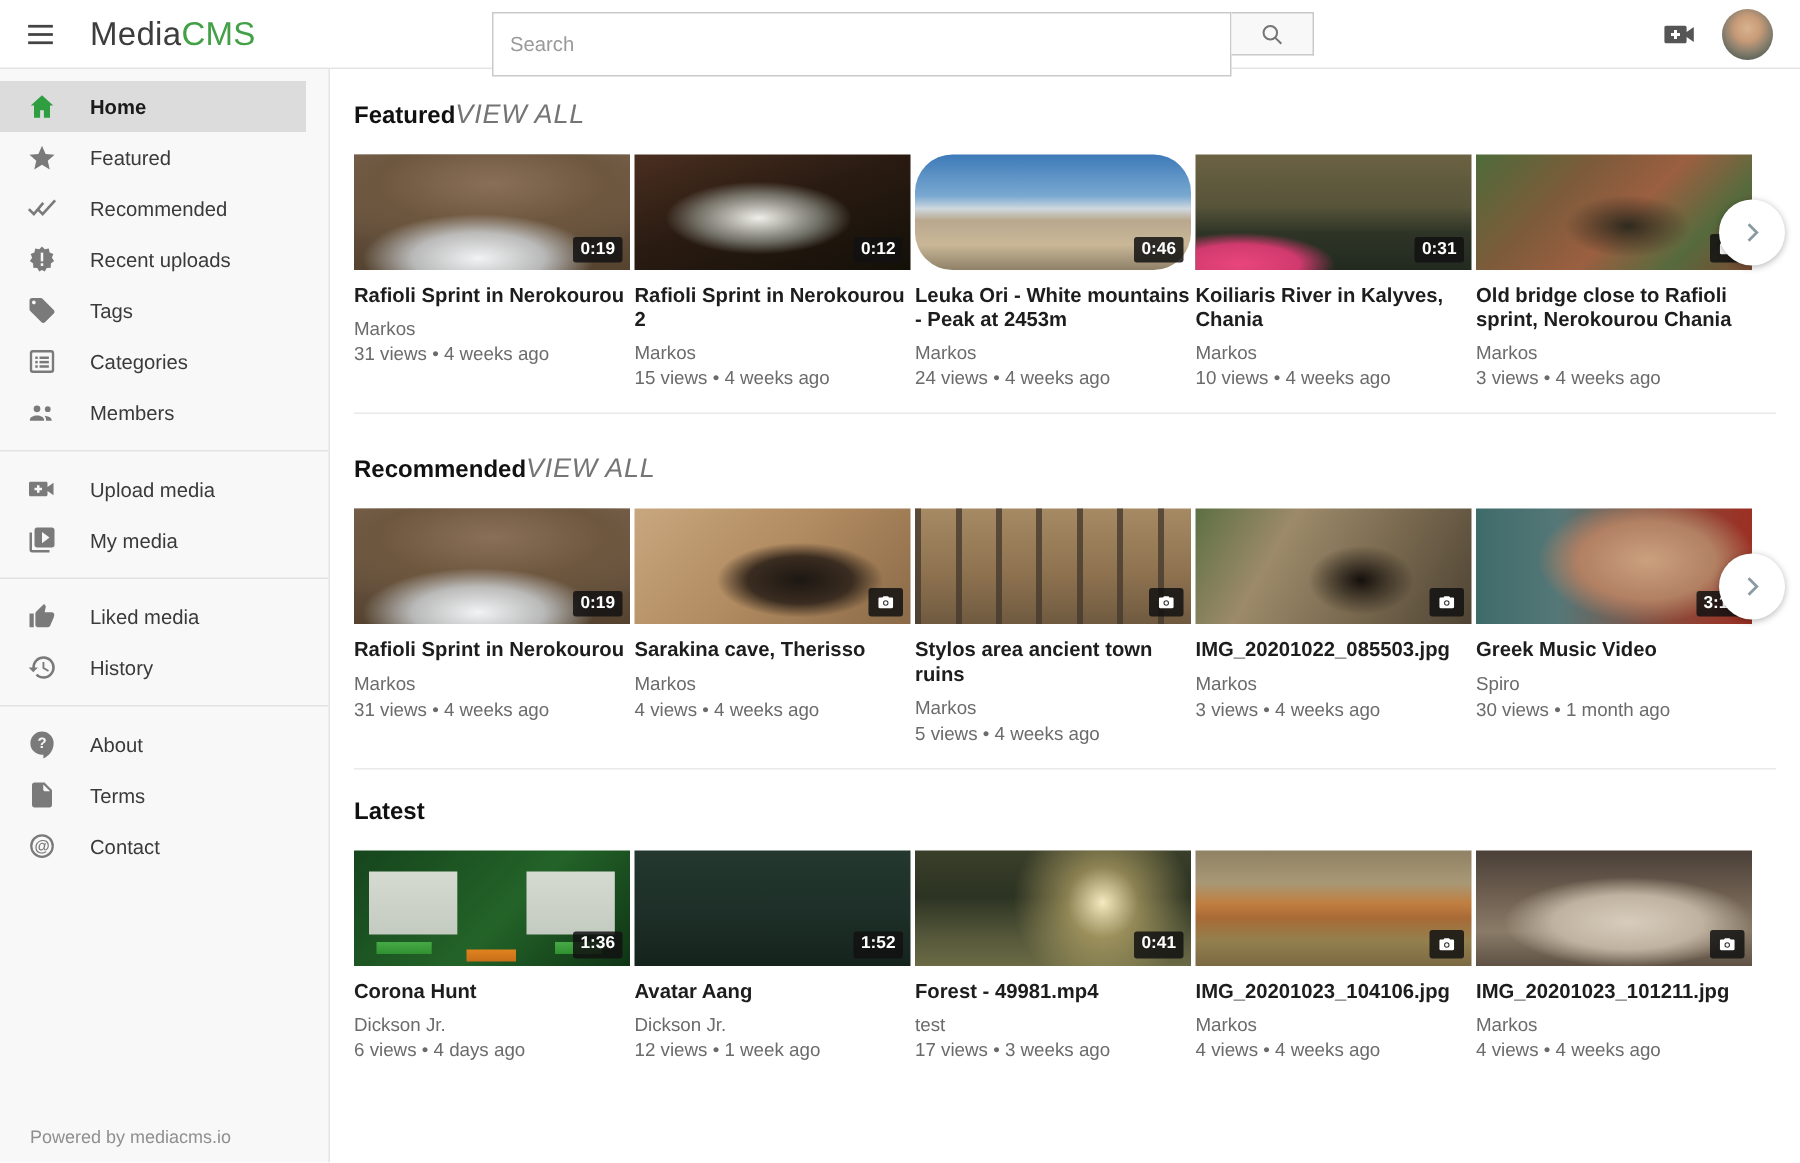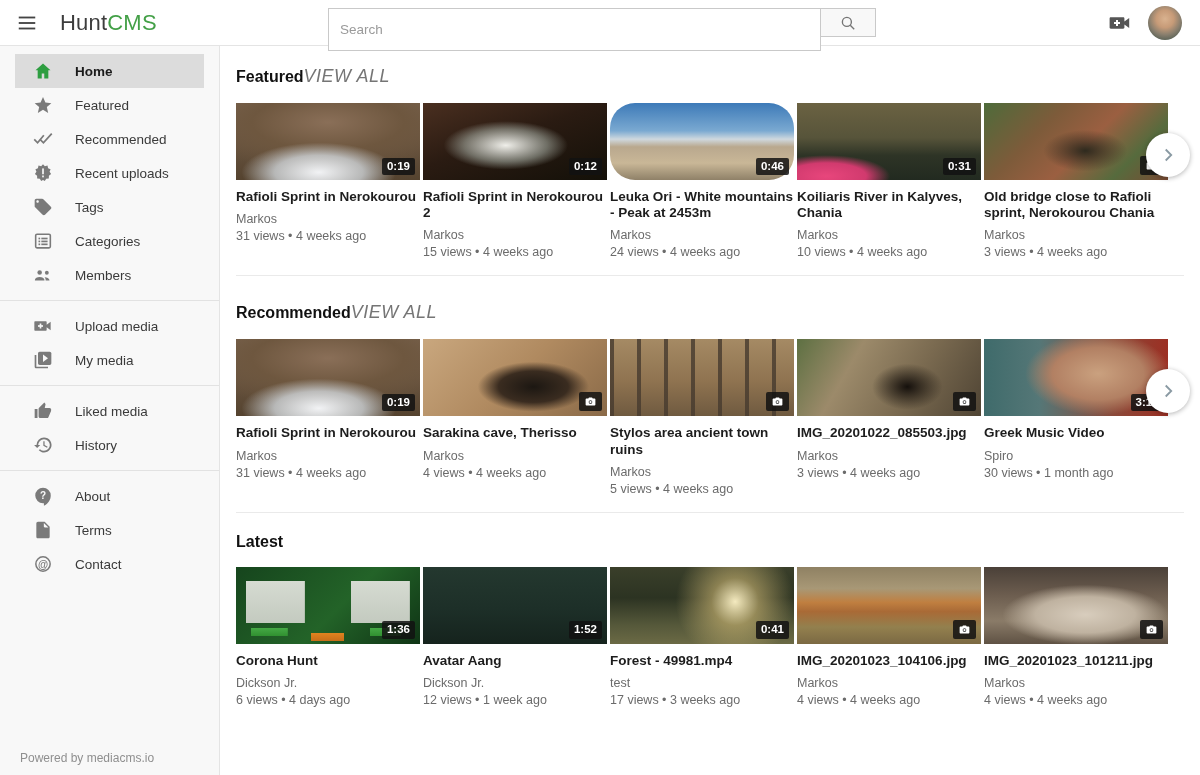--- a/index.html
+++ b/index.html
@@ -25,21 +25,21 @@
     align-items:center; gap:16px; }
   .upload-btn { border:none; background:none; cursor:pointer; display:flex; align-items:center; }
   .avatar { width:34px; height:34px; border-radius:50%; cursor:pointer;
     background:radial-gradient(circle at 50% 38%, #d9b28f 0%, #c79b78 32%, #8a7f6e 58%, #566055 82%, #43514a 100%); }
 
   
   .layout { display:flex; height:729px; }
   .sidebar { position:relative; width:220px; background:#f8f8f8;
     border-right:1px solid #e4e4e4; padding-top:8px; flex:none; }
   .side-item { height:34px; display:flex; align-items:center; padding-left:18px;
-    margin-right:15px; cursor:pointer;margin-left:15px; }
+    margin-right:15px; cursor:pointer; }
   .side-item .side-icon { width:20px; height:20px; display:flex; align-items:center;
     justify-content:center; color:#7a7a7a; }
   .side-item .side-label { margin-left:22px; font-size:13.5px; color:#3a3a3a; }
   .side-item.active { background:#dcdcdc; }
   .side-item.active .side-label { font-weight:bold; color:#1b1b1b; }
   .side-divider { border-top:1px solid #e2e2e2; margin:8px 0; }
   .sidebar-footer { position:absolute; left:20px; bottom:10px; font-size:12px;
     color:#8f8f8f; cursor:pointer; }
 
   
@@ -74,21 +74,21 @@
 <header class="app-header">
   <button class="hamburger">
     <span>
       <svg width="22" height="22" viewBox="0 0 24 24" fill="#444">
           <rect x="3" y="5" width="18" height="2"></rect>
           <rect x="3" y="11" width="18" height="2"></rect>
           <rect x="3" y="17" width="18" height="2"></rect>
         </svg>
     </span>
   </button>
-  <a class="logo"><span class="p1">Hunt</span><span class="p2">CMS</span></a>
+  <a class="logo"><span class="p1">Media</span><span class="p2">CMS</span></a>
 
   <div class="search-wrap">
     <input class="search-input" type="text" placeholder="Search" style="">
     <button class="search-btn">
       <span>
         <svg width="18" height="18" viewBox="0 0 24 24">
             <circle cx="10.5" cy="10.5" r="6" fill="none" stroke="#757575" stroke-width="1.8"></circle>
             <line x1="15" y1="15" x2="20.3" y2="20.3" stroke="#757575" stroke-width="1.8"></line>
           </svg>
       </span>

